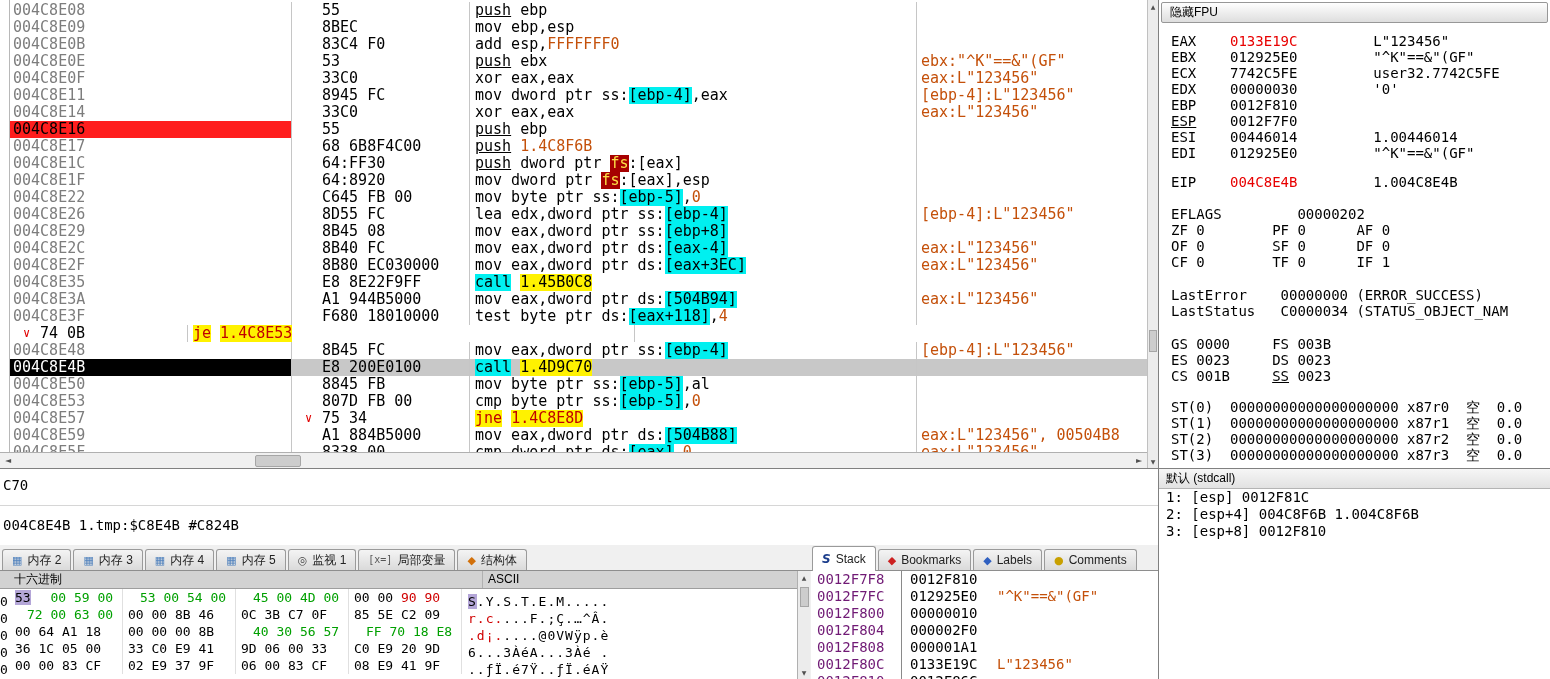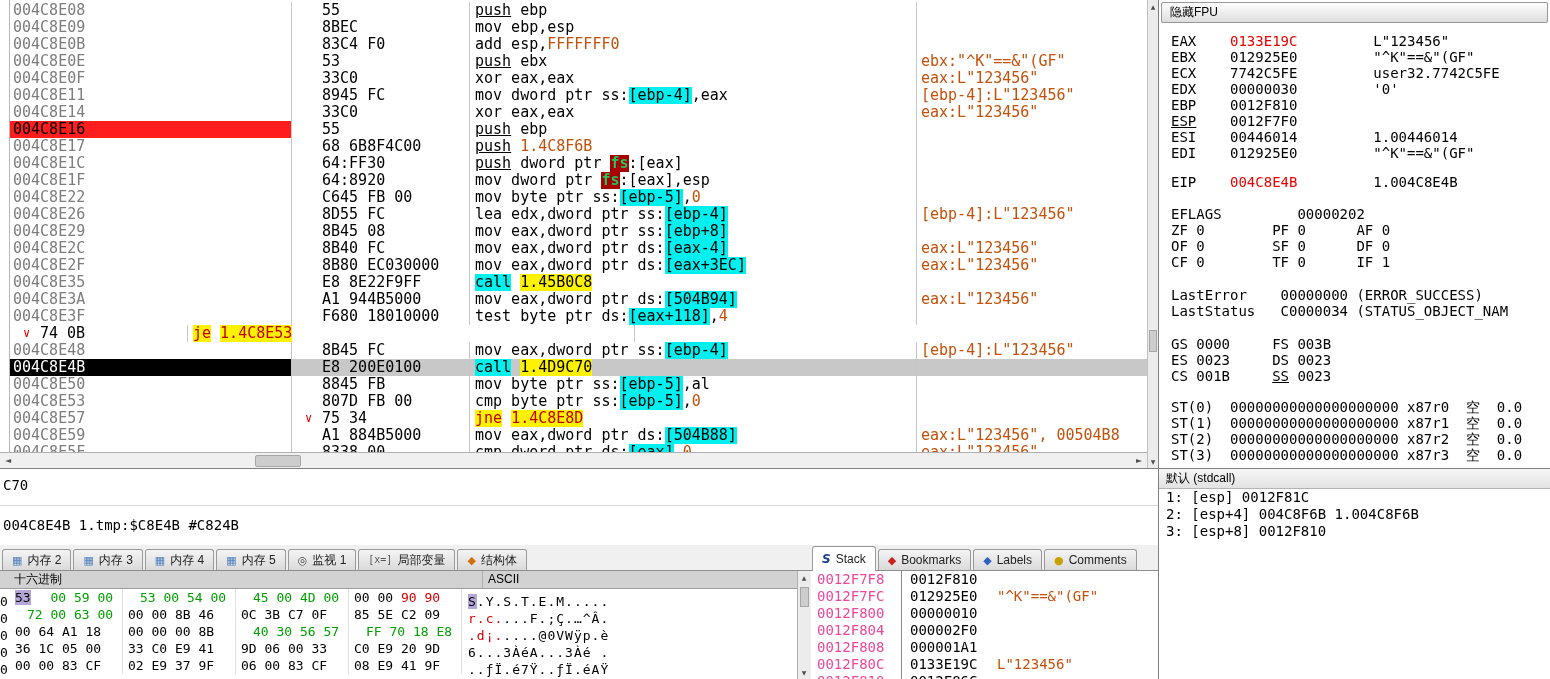--- a/index.html
+++ b/index.html
@@ -24,21 +24,21 @@
   
   .t-p   { color:#000; }
   .t-u   { color:#000; text-decoration:underline; }
   .t-ul  { color:#000; text-decoration:underline; }
   .t-val { color:#c4500a; }
   .t-cm  { color:#c4500a; }
   .t-mem { background:#00f0f0; color:#000;margin-top:45px; }
   .t-call{ background:#00f0f0; color:#000; }
   .t-tgt { background:#fff200; color:#000; }
   .t-jmp { background:#fff200; color:#c00000; }
-  .t-fs  { background:#a60000; color:#22c55e;font-weight:bold; }
+  .t-fs  { background:#a60000; color:#fde047; }
   .t-red { color:#e80000; }
   .t-g   { color:#00a000;padding-left:12px; }
   .t-k   { color:#000; }
   .t-r   { color:#d00000; }
   .t-sel { background:#b4a6d8; color:#000; }
 
   
   .sb-btn { position:absolute; text-align:center; color:#505050; font-family:"DejaVu Sans", sans-serif; }
   #hscroll { position:absolute; left:0; top:452px; width:1147px; height:16px; background:#f0f0f0; border-top:1px solid #b0b0b0; }
   #hs-left  { left:0;  top:1px; width:16px; height:14px; font-size:8px; line-height:14px; }
@@ -105,21 +105,21 @@
   .hexgroup { display:inline-block; width:113px; padding-left:5px; border-right:1px solid #e0e0e0; overflow:hidden; }
   .asciigroup { display:inline-block; padding-left:6px; letter-spacing:1px; }
   #dump-vscroll { position:absolute; left:797px; top:571px; width:13px; height:108px; background:#ececec; border-left:1px solid #b0b0b0; }
   #dvs-up   { left:0; top:0; width:12px; height:13px; font-size:6px; line-height:13px; }
   #dvs-down { left:0; bottom:0; width:12px; height:13px; font-size:6px; line-height:13px; }
   #dvs-thumb{ position:absolute; left:2px; top:16px; width:9px; height:20px; background:#cdcdcd; border:1px solid #a6a6a6; }
 
   
   #stack { position:absolute; left:811px; top:571px; width:347px; height:108px; background:#fff; overflow:hidden; }
   .stackrow { height:17px; line-height:17px; white-space:pre; font-size:14px; }
-  .stackaddr { display:inline-block; width:90px; padding-left:6px; color:#ec4899; }
+  .stackaddr { display:inline-block; width:90px; padding-left:6px; color:#701a75; }
   .stackval  { display:inline-block; width:88px; padding-left:8px; border-left:1px solid #8a8a8a; color:#000; }
   .stackcm   { padding-left:8px; color:#c4500a; }
 </style>
 </head>
 <body>
 
 <div id="root">
 
   <div id="gutter"></div>
   <div id="disasm">

